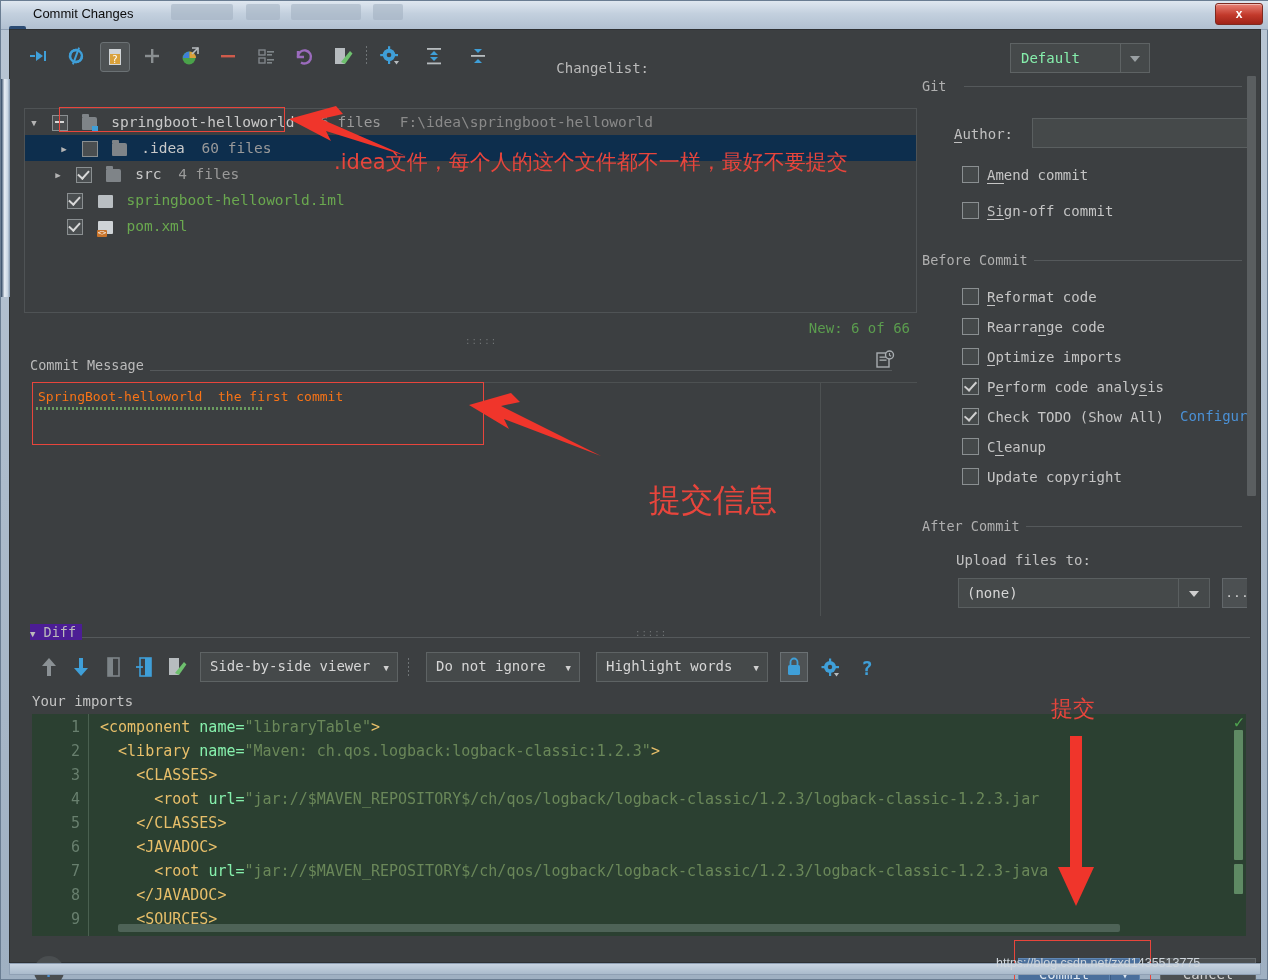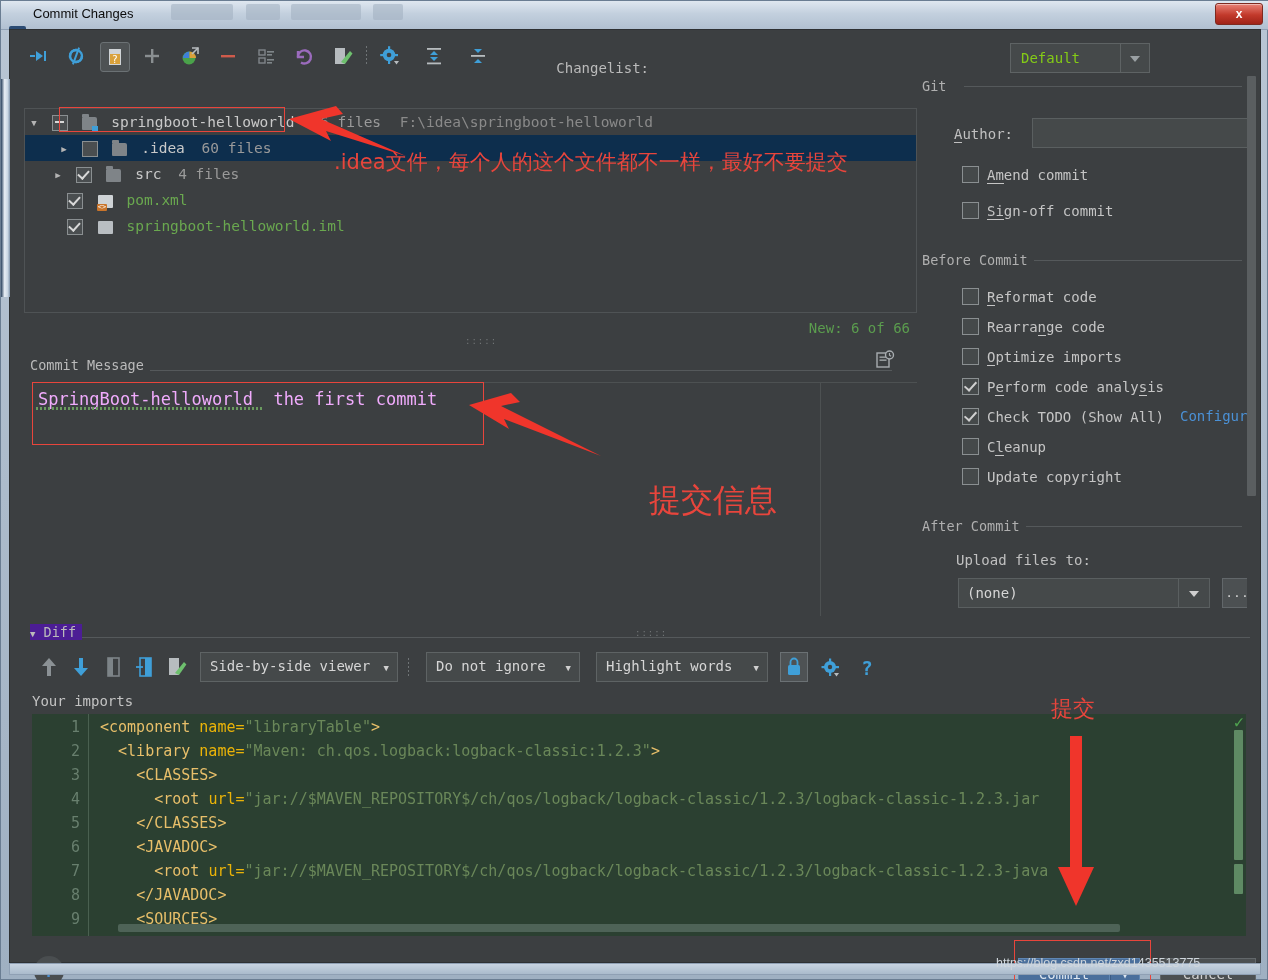--- a/index.html
+++ b/index.html
@@ -36,21 +36,21 @@
 
   
   .toolbar{position:absolute;left:14px;top:12px;width:880px;height:34px;}
   .tbtn{position:absolute;top:0;width:28px;height:28px;border-radius:3px;}
   .tbtn.sel{background:#4e5254;border:1px solid #6b7174;}
   .sep{position:absolute;top:4px;width:1px;height:20px;
     background:repeating-linear-gradient(#6f7476 0 2px,transparent 2px 4px);}
   .changelist-lbl{position:absolute;right:255px;top:18px;font-size:14px;color:#bbbbbb;}
   .changelist{position:absolute;right:110px;top:13px;width:140px;height:30px;
     background:#45494a;border:1px solid #5e6364;box-sizing:border-box;}
-  .changelist .val{position:absolute;left:10px;top:6px;font-size:14px;color:#84cc16;}
+  .changelist .val{position:absolute;left:10px;top:6px;font-size:14px;color:#86efac;}
   .changelist .arrow{position:absolute;right:0;top:0;width:28px;height:28px;
     border-left:1px solid #5e6364;}
 
   
   .treepane{position:absolute;left:14px;top:78px;width:893px;height:205px;
     background:#3c3f41;border:1px solid #4f5355;box-sizing:border-box;}
   .trow{position:relative;height:26px;line-height:26px;font-size:14.5px;white-space:nowrap;}
   .trow.selected{background:#0d2e4d;}
   .twist{display:inline-block;width:18px;text-align:center;color:#b4b4b4;font-size:9px;vertical-align:middle;}
   .cbox{display:inline-block;width:14px;height:14px;border:1px solid #8a8f91;background:#4a4e50;
@@ -71,21 +71,21 @@
   .tpath{color:#8a8a8a;}
   .newcount{position:absolute;right:10px;top:290px;font-size:14px;color:#5b9d4e;}
   .grip{position:absolute;left:455px;top:306px;font-size:9px;color:#707476;letter-spacing:1px;}
 
   
   .cm-label{position:absolute;left:20px;top:327px;font-size:13.5px;color:#bbbbbb;background:#3c3f41;padding-right:6px;z-index:2;}
   .cm-line{position:absolute;left:20px;top:340px;width:862px;height:1px;background:#55595b;}
   .cm-note-icon{position:absolute;right:365px;top:320px;width:20px;height:20px;}
   .cm-area{position:absolute;left:22px;top:352px;width:885px;height:234px;
     background:#3c3f41;border-top:1px solid #4d5152;box-sizing:border-box;}
-  .cm-text{position:absolute;left:6px;top:6px;font-size:17px;color:#f0abfc;white-space:pre;}
+  .cm-text{position:absolute;left:6px;top:6px;font-size:13px;color:#f97316;white-space:pre;}
   .cm-underline{position:absolute;left:26px;top:377px;width:226px;height:3px;
     background:repeating-linear-gradient(90deg,#6a9b5f 0 2px,transparent 2px 4px);}
   .cm-div{position:absolute;left:810px;top:352px;width:1px;height:234px;background:#4d5152;}
   .redbox-msg{position:absolute;left:22px;top:352px;width:452px;height:63px;
     border:1px solid #e8453c;box-sizing:border-box;}
 
   
   .rpanel{position:absolute;left:912px;top:46px;width:340px;height:540px;}
   .grp{position:absolute;left:0;font-size:13.5px;color:#b0b0b0;}
   .grpline{position:absolute;height:1px;background:#55595b;}
@@ -120,21 +120,21 @@
   .yourver{position:absolute;left:22px;top:663px;font-size:14px;color:#c3c3c3;}
 
   
   .code{position:absolute;left:22px;top:684px;width:1214px;height:222px;
     background:#2b4031;overflow:hidden;box-sizing:border-box;}
   .gutter{position:absolute;left:0;top:0;width:56px;height:222px;background:#2b4031;
     border-right:1px solid #4a6050;}
   .gnum{position:absolute;right:8px;font-size:15px;color:#687f6e;font-family:"DejaVu Sans Mono",monospace;}
   .cline{position:absolute;left:68px;font-size:15px;white-space:pre;font-family:"DejaVu Sans Mono",monospace;}
   .tag{color:#e8bf6a;}
-  .attr{color:#eab308;}
+  .attr{color:#86efac;}
   .val{color:#6a8759;}
   .plain{color:#a9b7c6;}
   .hscroll{position:absolute;left:86px;bottom:4px;width:1002px;height:8px;background:#4e6357;border-radius:2px;}
   .codemarker{position:absolute;right:0;top:0;width:14px;height:222px;background:#2b4031;}
   .codemarker i{position:absolute;left:2px;width:9px;background:#5f8a64;border-radius:1px;}
   .okcheck{position:absolute;right:2px;top:-2px;font-size:17px;color:#4fa34f;}
 
   
   .helpbtn{position:absolute;left:24px;top:926px;width:30px;height:30px;border-radius:50%;
     background:#4a4e50;color:#4b91d6;font-size:18px;font-weight:bold;text-align:center;line-height:30px;}
@@ -310,28 +310,28 @@
       <div class="trow" style="padding-left:24px;">
         <span class="twist">▶</span>
         <span class="cbox checked"></span>
         <span class="fico folder"></span>
         <span class="tname">src</span>
         <span class="tmeta" style="margin-left:8px;">4 files</span>
       </div>
 
       <div class="trow" style="padding-left:42px;">
         <span class="cbox checked"></span>
+        <span class="fico iml"></span>
+        <span class="tname green">springboot-helloworld.iml</span>
+      </div>
+
+      <div class="trow" style="padding-left:42px;">
+        <span class="cbox checked"></span>
         <span class="fico xml"></span>
         <span class="tname green">pom.xml</span>
-      </div>
-
-      <div class="trow" style="padding-left:42px;">
-        <span class="cbox checked"></span>
-        <span class="fico iml"></span>
-        <span class="tname green">springboot-helloworld.iml</span>
       </div>
     </div>
 
     <div class="newcount" style="right:350px;">New: 6 of 66</div>
     <div class="grip">:::::</div>
 
     <div class="cm-label">Commit Message</div>
     <div class="cm-line"></div>
     <div class="cm-note-icon">
       <svg width="20" height="20" viewBox="0 0 20 20">

